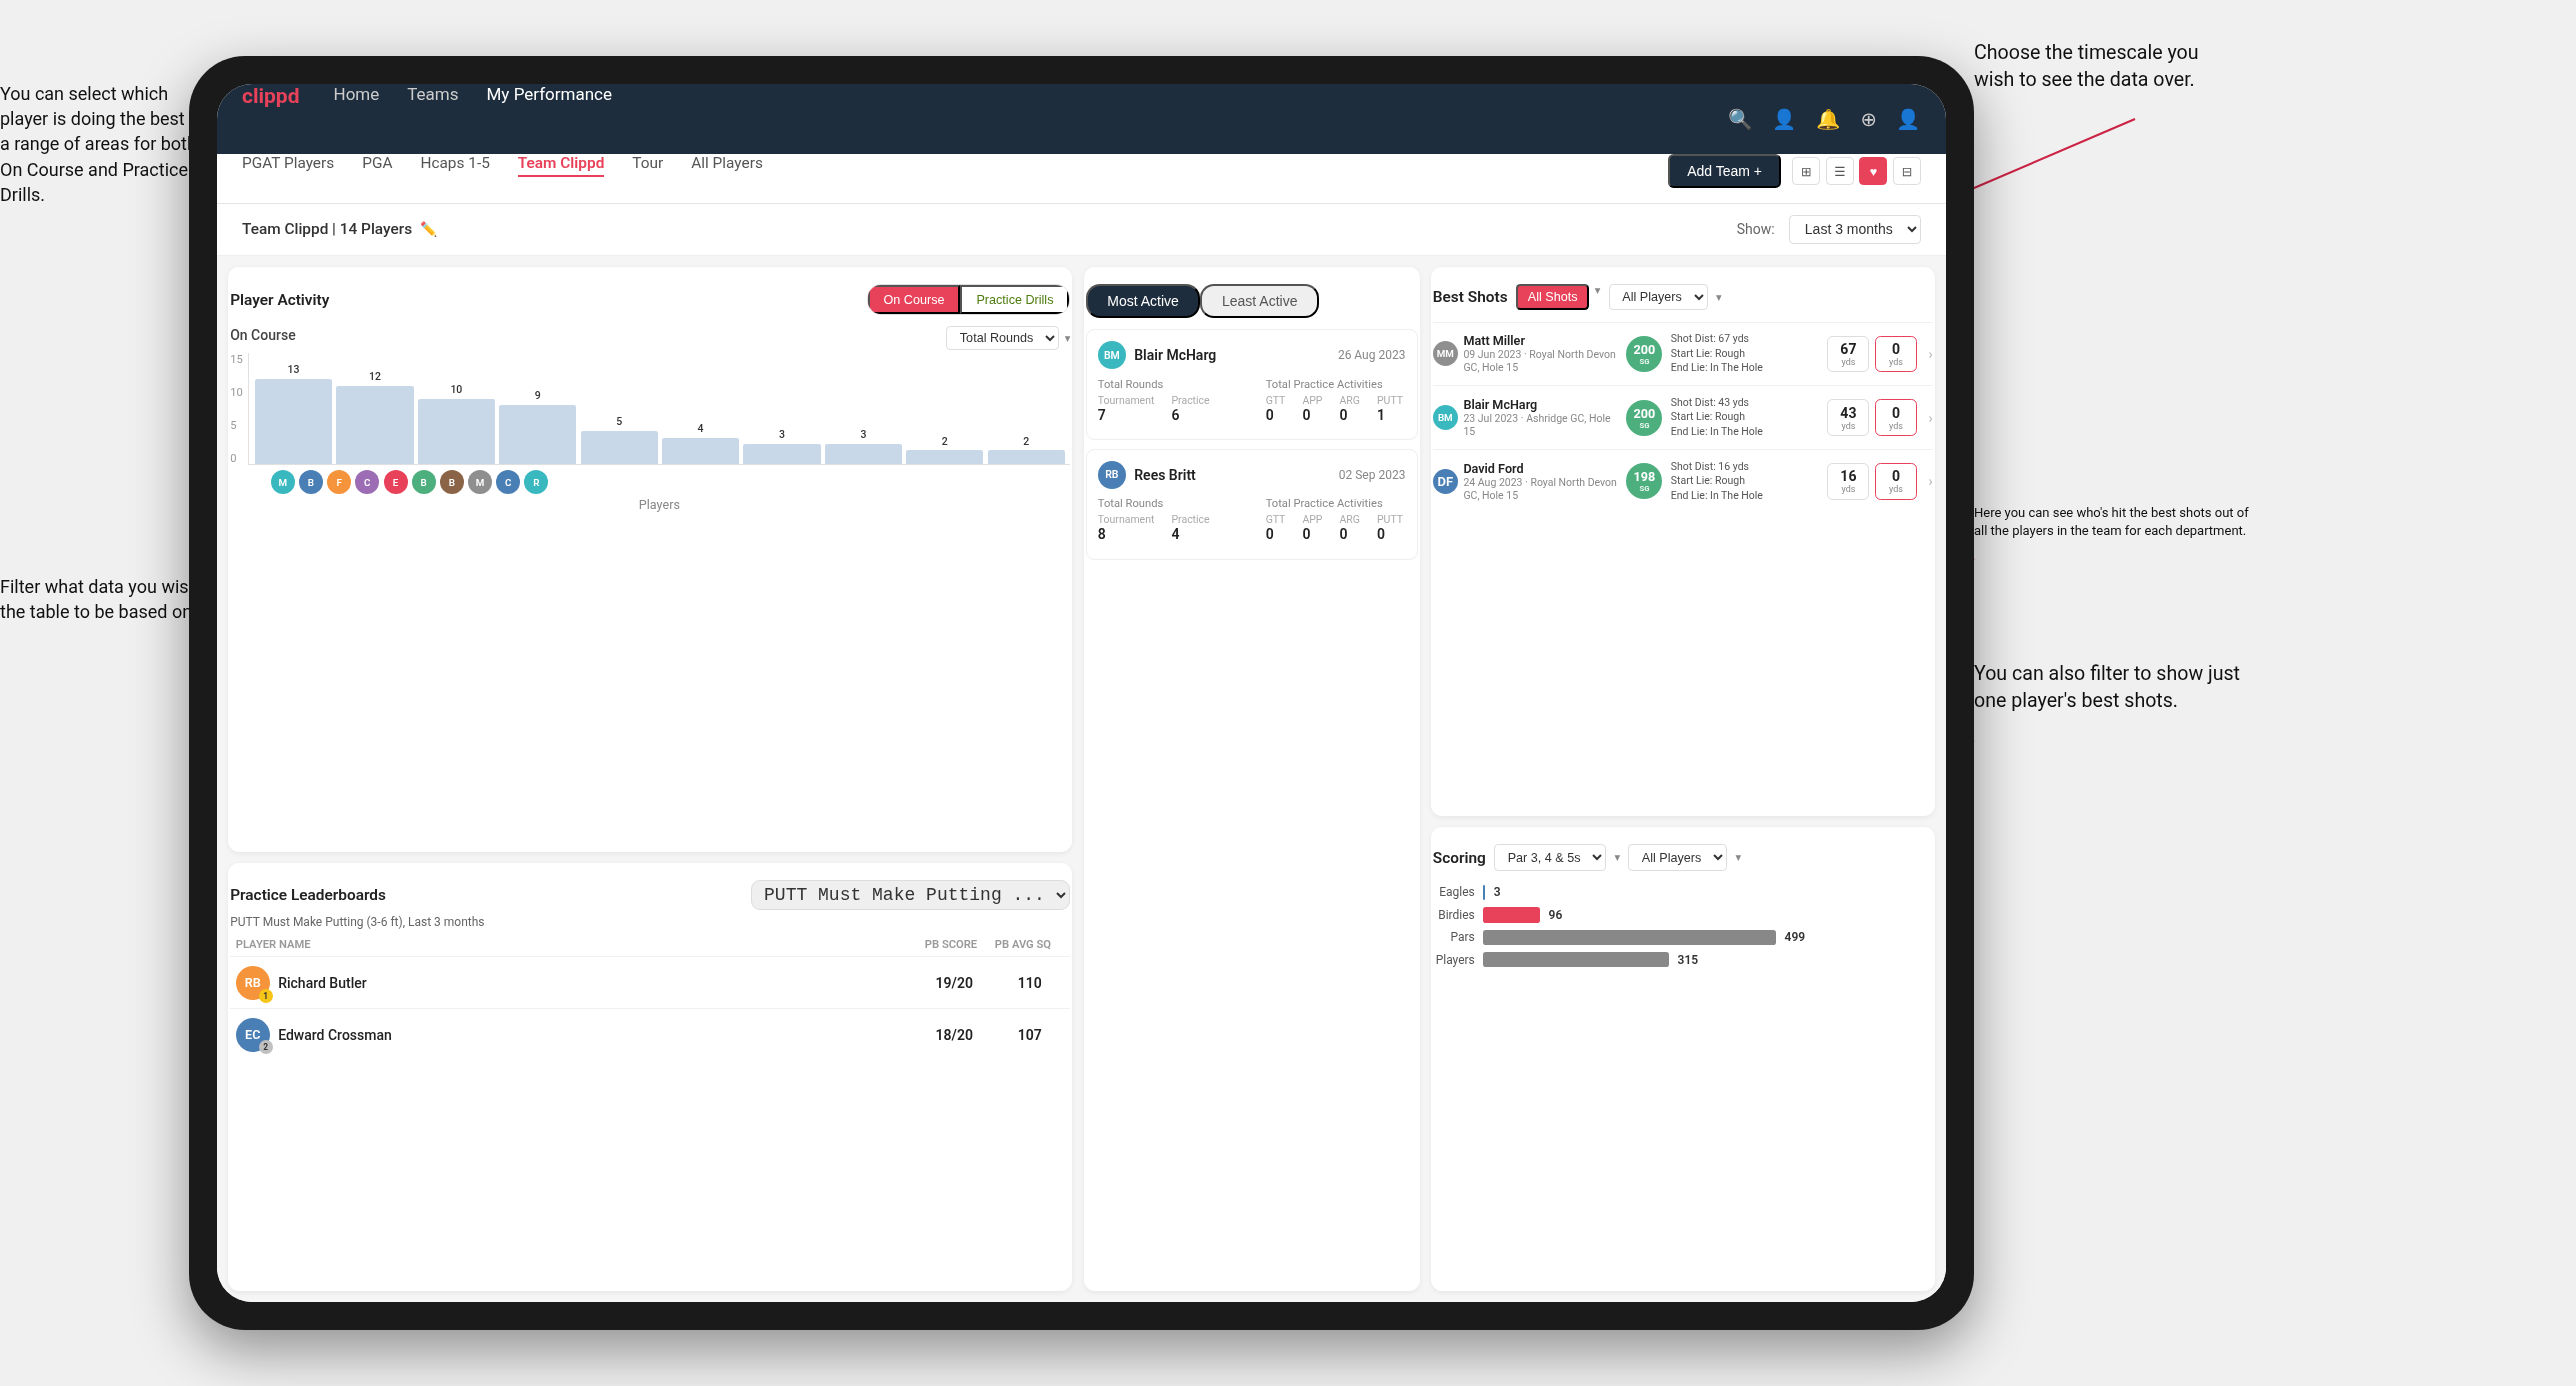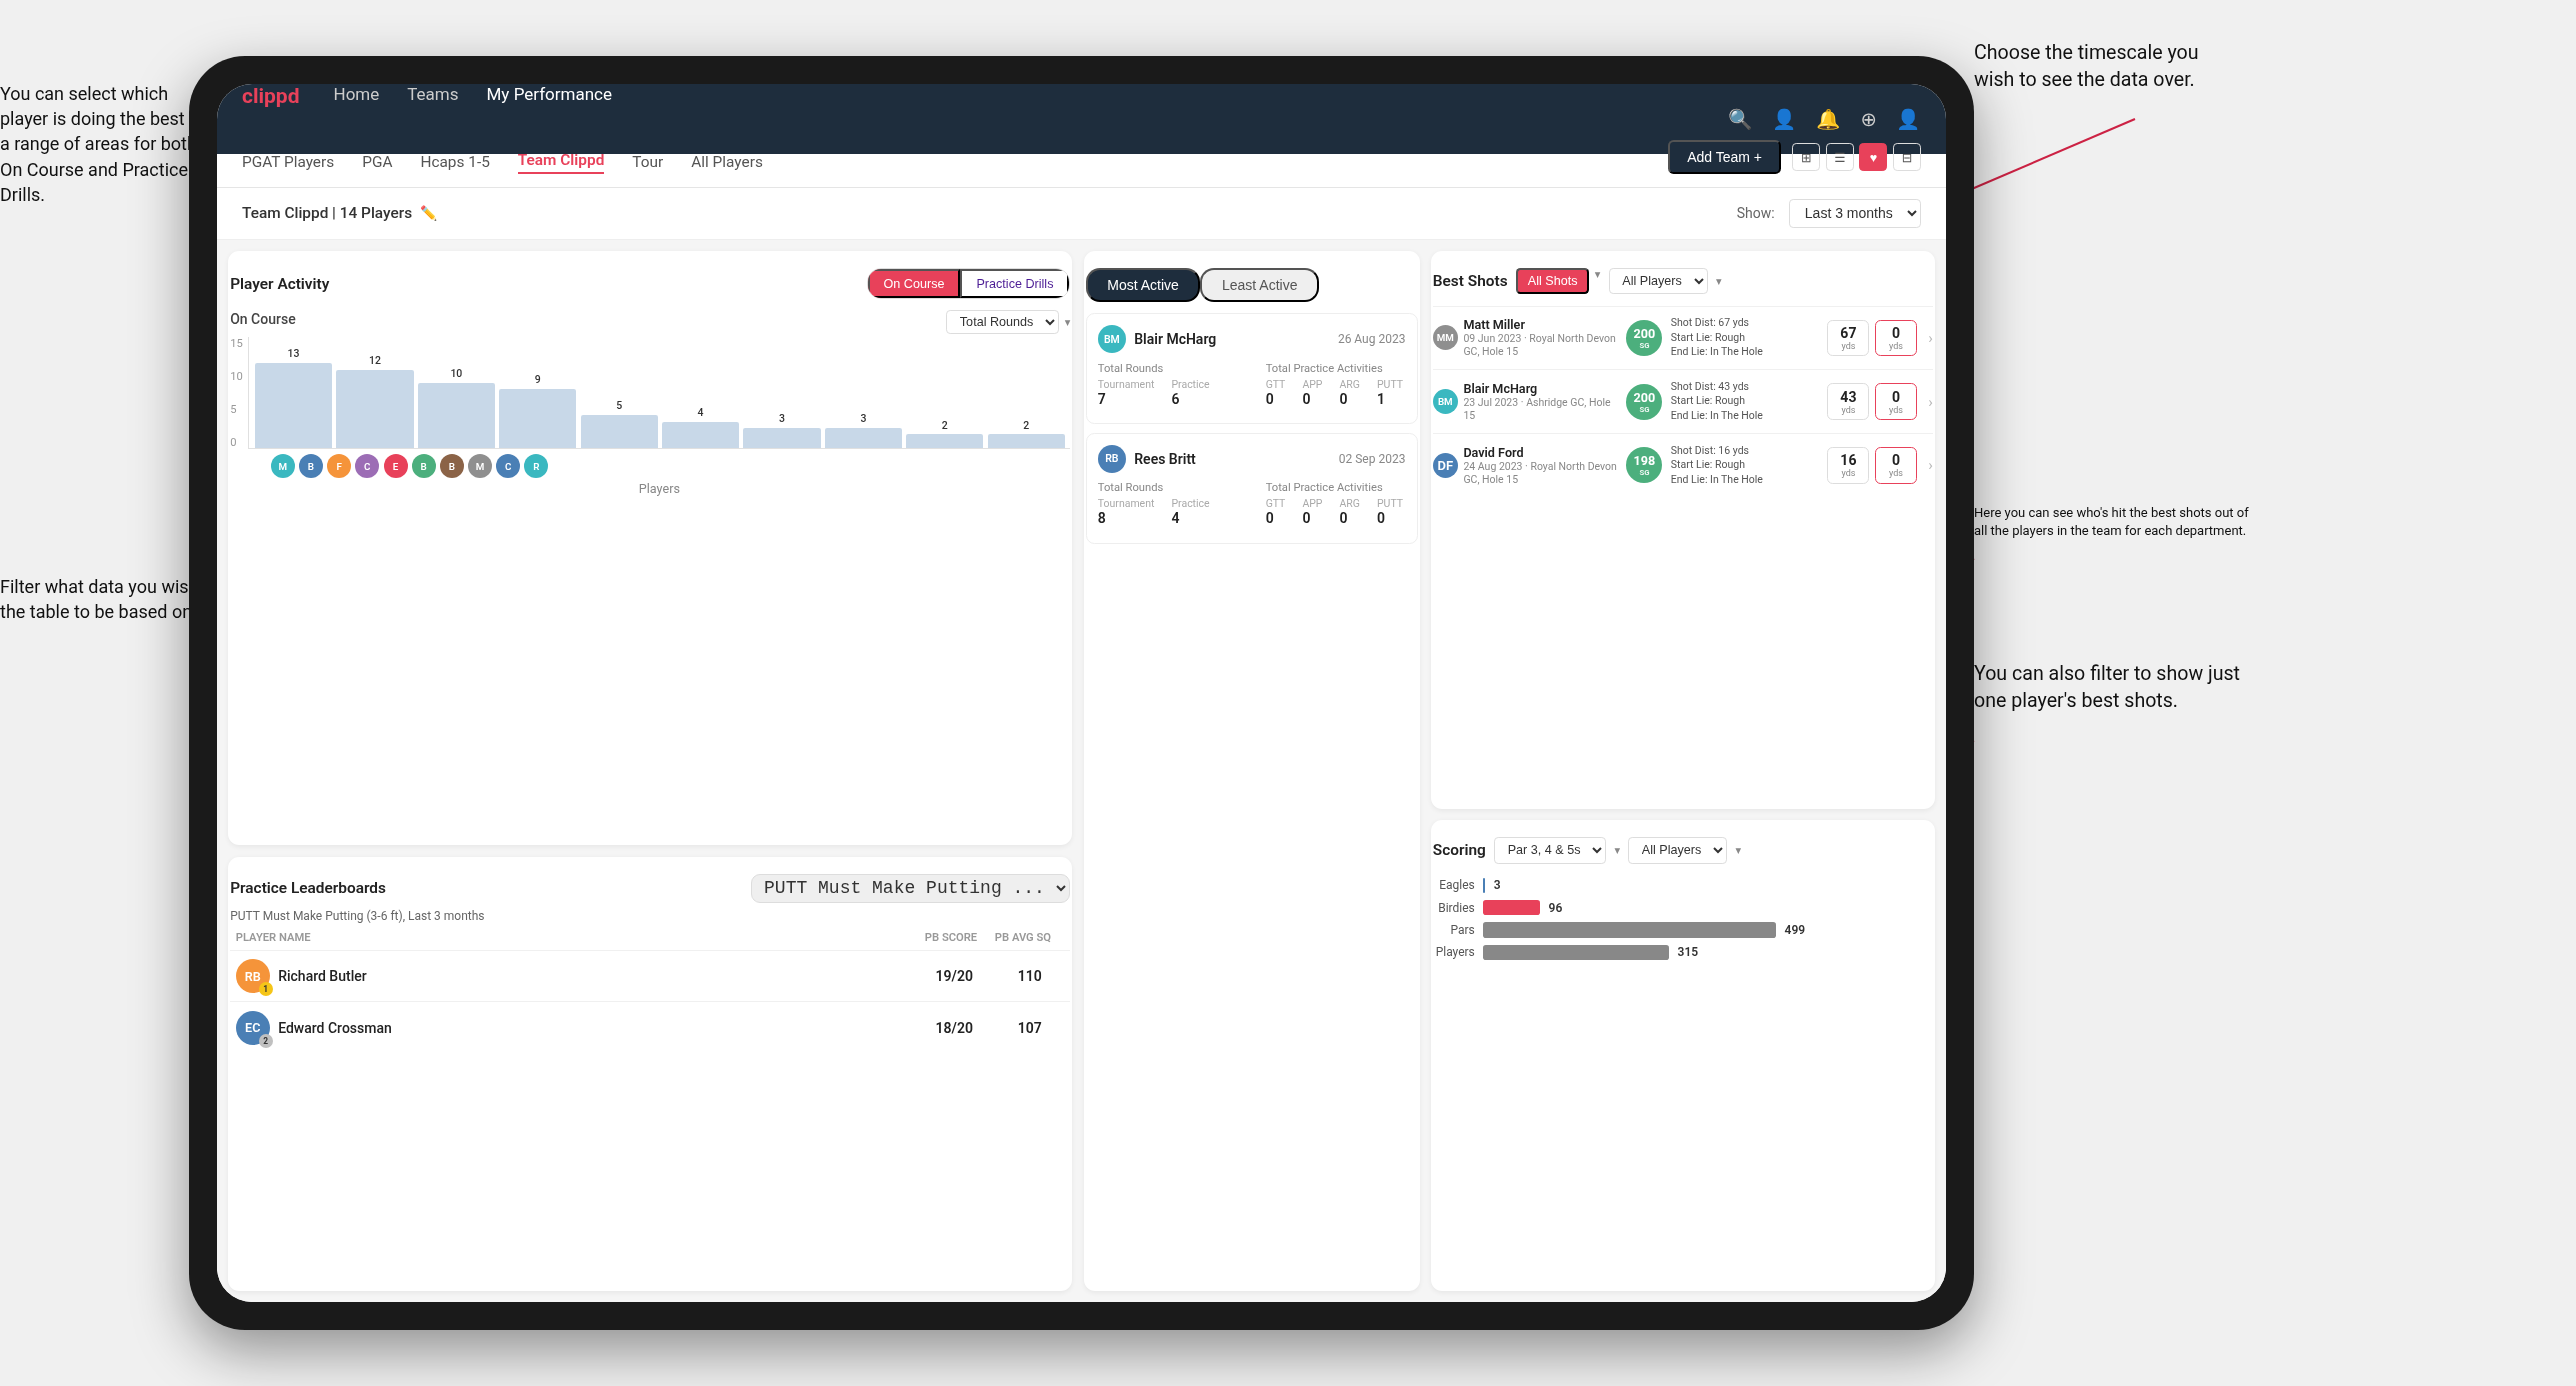--- a/index.html
+++ b/index.html
@@ -77,23 +77,23 @@
     .nav-icon {
       color: #ccc;
       font-size: 19.6px;
     }
 
     
     .subnav {
       background: #fff;
       border-bottom: 0.7px solid #e5e5e5;
       display: flex;
-      align-items: flex-end;
-      padding: 13px 25px;
-      height: 34px;
+      align-items: flex-start;
+      padding: 0 25px;
+      height: 50px;
       gap: 28px;
       flex-shrink: 0;
     }
     .subnav-tab {
       font-size: 15.4px;
       color: #555;
       cursor: pointer;
       padding-bottom: 2.8px;
     }
     .subnav-tab.active {
@@ -219,21 +219,21 @@
     .toggle-group {
       display: flex;
       border: 0.7px solid #ddd;
       border-radius: 14px;
       overflow: hidden;
     }
     .toggle-btn {
       padding: 5.6px 14px;
       font-size: 12.6px;
       cursor: pointer;
-      color: #4c1d95;
+      color: #4d7c0f;
       background: #fff;
     }
     .toggle-btn.active {
       background: #e8415a;
       color: #fff;
     }
 
     .section-label {
       font-size: 14px;
       color: #444;

